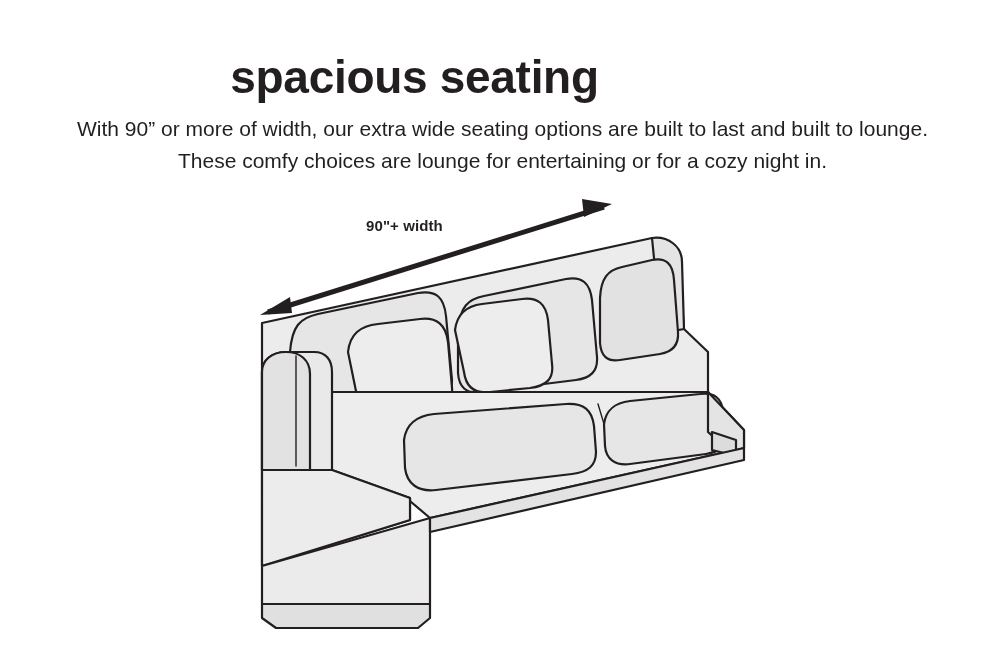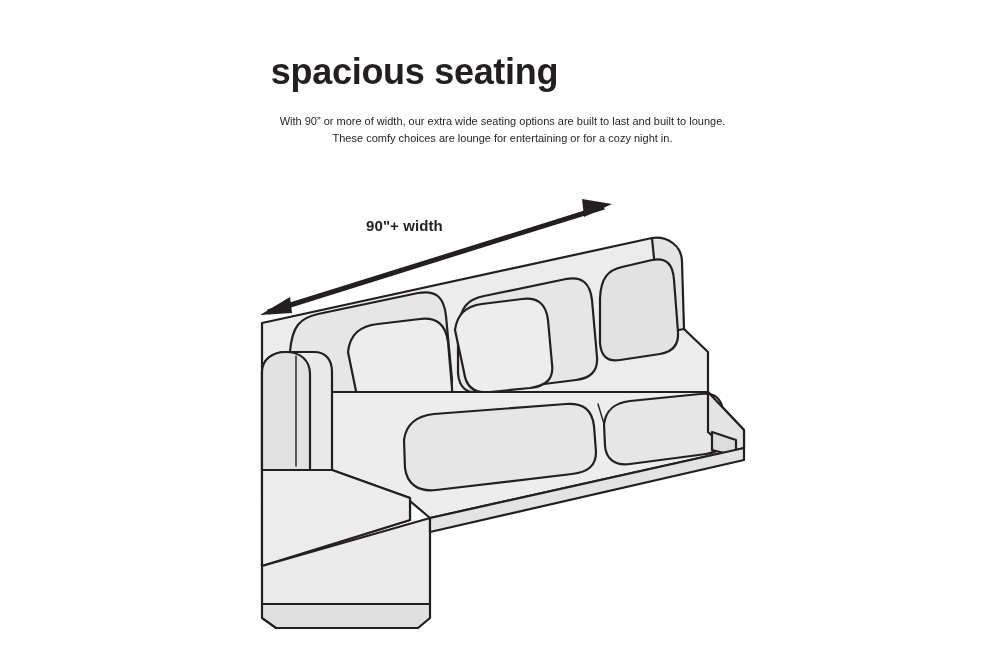--- a/index.html
+++ b/index.html
@@ -20,33 +20,33 @@
     width: 1005px;
     height: 671px;
     background: #ffffff;
   }
   .headline {
     position: absolute;
     top: 52px;
     left: 0;
     width: 829px;
     text-align: center;
-    font-size: 36px;
+    font-size: 46px;
     font-weight: bold;
     letter-spacing: -0.3px;
     color: #231f20;
     line-height: 1.1;
   }
   .subcopy {
     position: absolute;
     top: 113px;
     left: 0;
     width: 1005px;
     text-align: center;
-    font-size: 11px;
+    font-size: 21px;
     line-height: 1.52;
     color: #231f20;
   }
   .subcopy .line {
     display: block;
   }
   .measure-label {
     position: absolute;
     left: 366px;
     top: 217px;

